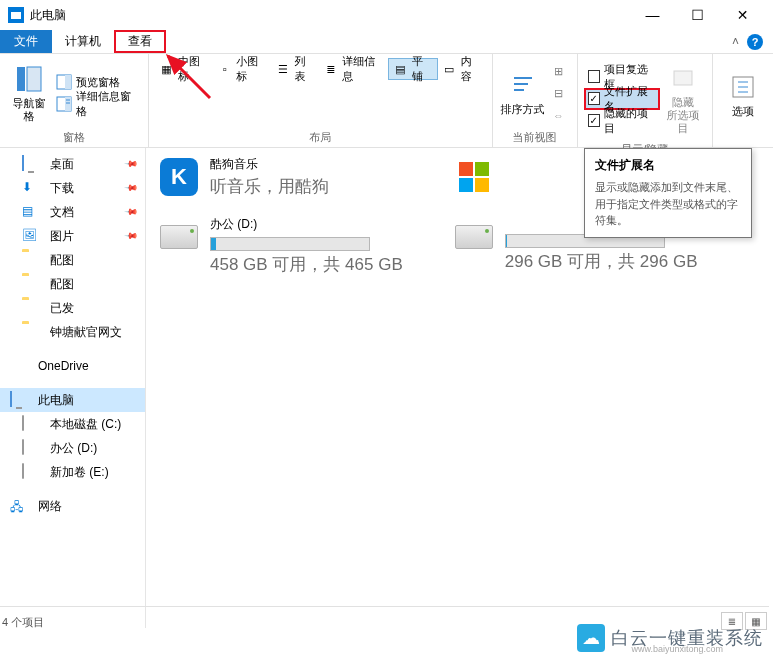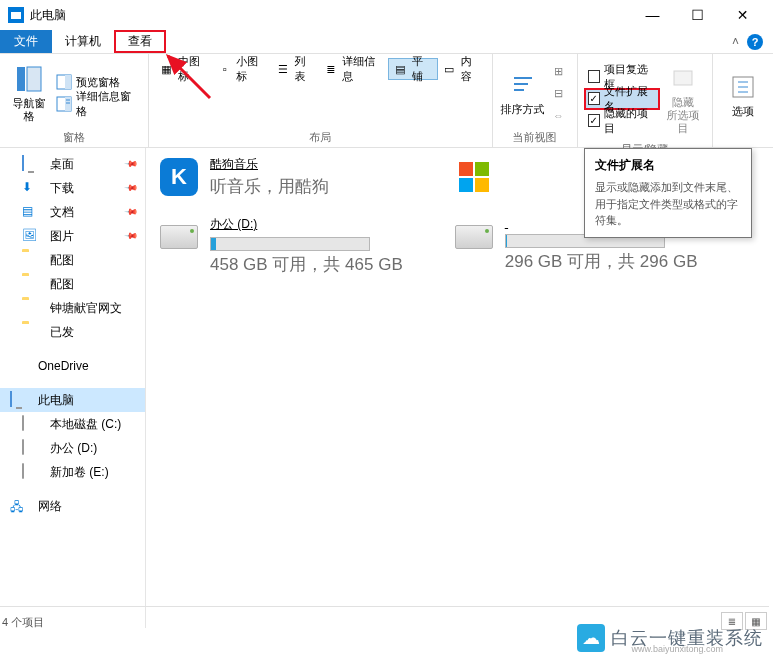--- a/index.html
+++ b/index.html
@@ -45,21 +45,21 @@
 .nav-item { display: flex; align-items: center; height: 24px; padding: 0 6px 0 22px; gap: 12px; font-size: 12px; position: relative; }
 .nav-item.selected { background: #cce8ff; }
 .nav-item .pin { position: absolute; right: 8px; color: #888; font-size: 9px; transform: rotate(45deg); }
 .nav-item .fld-icon { width: 16px; height: 16px; }
 
 .main { flex: 1; padding: 8px 12px; display: flex; gap: 50px; align-items: flex-start; position: relative; }
 .item-col { display: flex; flex-direction: column; gap: 18px; }
 .file-item { display: flex; gap: 10px; }
 .file-item .thumb { width: 42px; height: 42px; display: flex; align-items: center; justify-content: center; }
 .file-item .info { display: flex; flex-direction: column; justify-content: center; }
-.file-item .name { font-size: 12px; text-decoration: underline; }
+.file-item .name { font-size: 12px; }
 .file-item .desc { font-size: 17px; color: #6d6d6d; margin-top: 2px; }
 .drive-bar { width: 160px; height: 14px; border: 1px solid #b7b7b7; background: #e6e6e6; margin-top: 4px; position: relative; }
 .drive-bar .fill { position: absolute; left: 0; top: 0; bottom: 0; background: #26a0da; }
 
 .tooltip { position: absolute; left: 438px; top: 0; width: 168px; background: #fff; border: 1px solid #767676; padding: 8px 10px; box-shadow: 2px 2px 6px rgba(0,0,0,.2); z-index: 10; }
 .tooltip .tt-title { font-weight: bold; margin-bottom: 5px; }
 .tooltip .tt-body { font-size: 11px; color: #555; line-height: 1.5; }
 
 .arrow { position: absolute; left: 160px; top: 48px; z-index: 20; pointer-events: none; }
 
@@ -284,25 +284,25 @@
     <div class="nav-item">
         <span class="fld-icon"><span class="i-folder"></span></span>
         <span>配图</span>
       </div>
     <div class="nav-item">
         <span class="fld-icon"><span class="i-folder"></span></span>
         <span>配图</span>
       </div>
     <div class="nav-item">
         <span class="fld-icon"><span class="i-folder"></span></span>
+        <span>已发</span>
+      </div>
+    <div class="nav-item">
+        <span class="fld-icon"><span class="i-folder"></span></span>
         <span>钟塘献官网文</span>
-      </div>
-    <div class="nav-item">
-        <span class="fld-icon"><span class="i-folder"></span></span>
-        <span>已发</span>
       </div>
     <div style="height:10px"></div>
     <div class="nav-item" style="padding-left:10px">
         <span class="fld-icon"><span class="i-cloud"></span></span>
         <span>OneDrive</span>
       </div>
     <div style="height:10px"></div>
     <div class="nav-item selected" style="padding-left:10px">
         <span class="fld-icon"><span class="i-monitor"></span></span>
         <span>此电脑</span>

